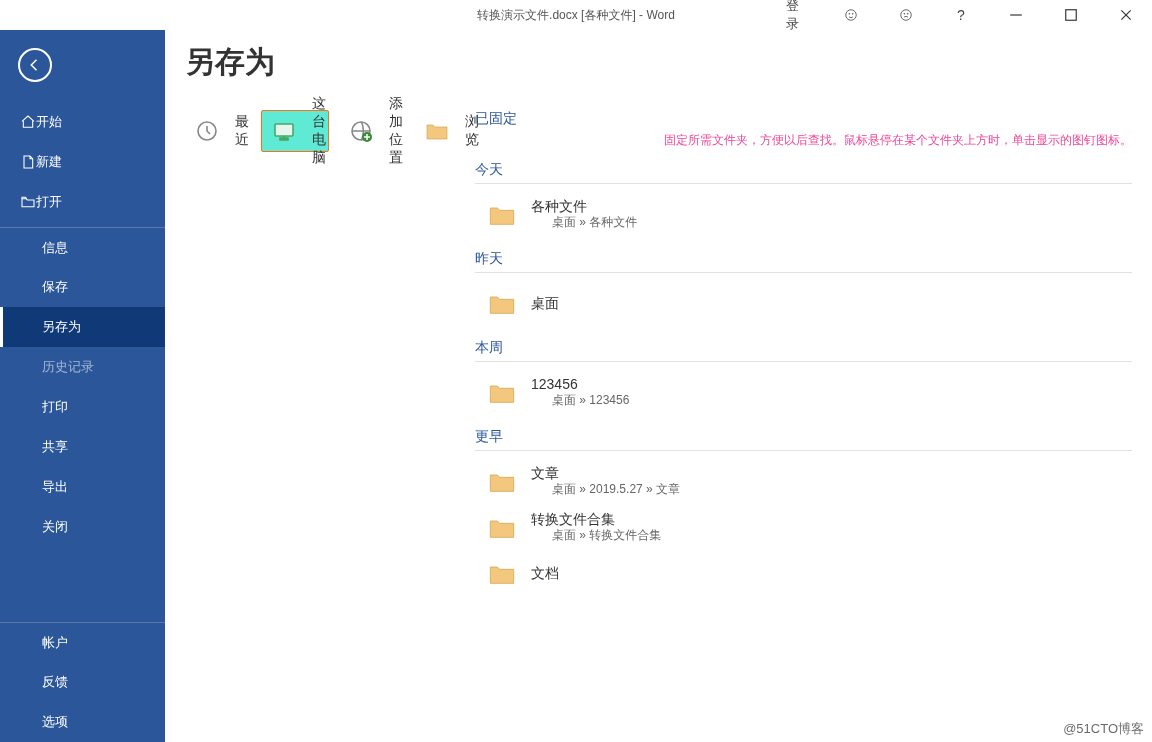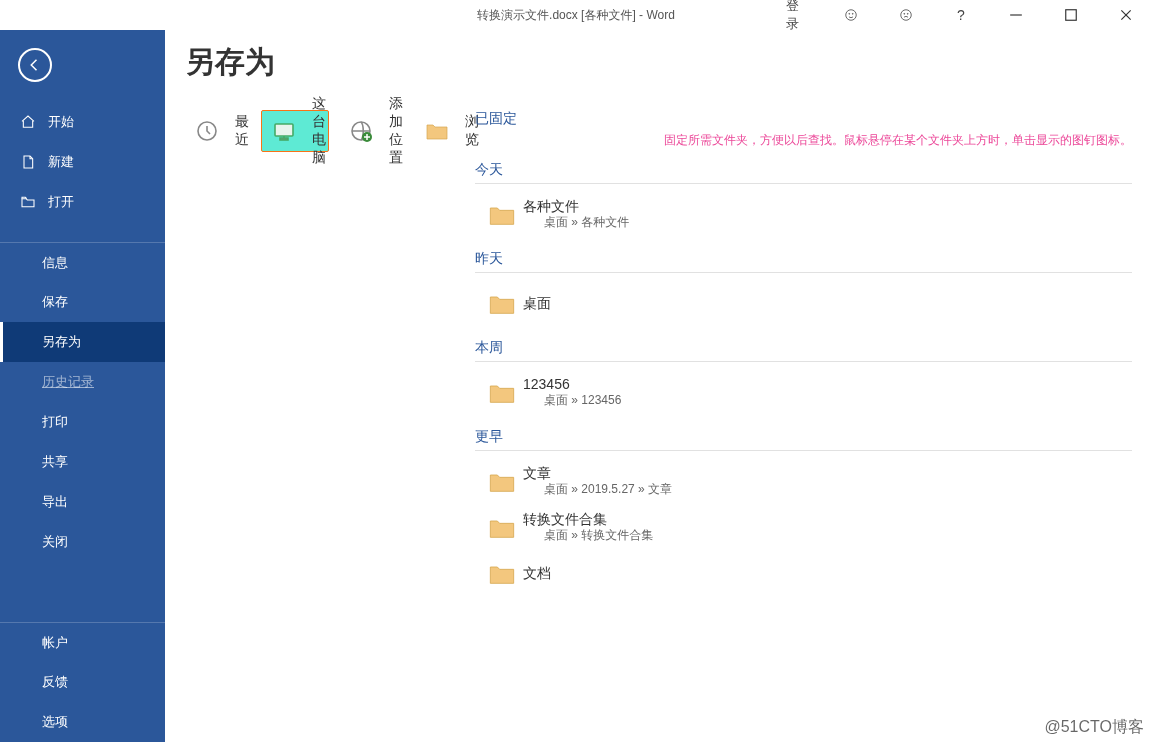--- a/index.html
+++ b/index.html
@@ -7,47 +7,47 @@
 .titlebar { height: 30px; background: #fff; display: flex; align-items: center; justify-content: center; position: relative; font-size: 12px; color: #555; }
 .titlebar .title-text { position: absolute; left: 50%; transform: translateX(-50%); }
 .titlebar .right-controls { position: absolute; right: 6px; top: 0; height: 100%; display: flex; align-items: center; gap: 15px; }
 .titlebar .right-controls .tb-item { width: 40px; height: 100%; display: flex; align-items: center; justify-content: center; cursor: pointer; font-size: 13px; color: #444; }
 .titlebar .login-label { width: auto; padding: 0 10px; font-size: 12px; }
 .titlebar .right-controls svg { width: 14px; height: 14px; }
 .main { flex: 1; display: flex; min-height: 0; }
 .sidebar { width: 165px; background: #2b579a; display: flex; flex-direction: column; padding-top: 18px; color: #fff; }
 .back-btn { width: 34px; height: 34px; border: 2px solid #fff; border-radius: 50%; margin-left: 18px; margin-bottom: 20px; display: flex; align-items: center; justify-content: center; cursor: pointer; }
 .back-btn svg { width: 18px; height: 18px; }
-.nav-item { height: 40px; display: flex; align-items: center; padding-left: 20px; font-size: 13px; cursor: pointer; gap: 12px; }
+.nav-item { height: 40px; display: flex; align-items: center; padding-left: 20px; font-size: 13px; cursor: pointer; }
 .nav-item.selected { background: #0f3a77; position: relative; }
 .nav-item.selected::before { content: ""; position: absolute; left: 0; top: 0; bottom: 0; width: 3px; background: #fff; }
 .nav-item .nav-icon { width: 16px; height: 16px; display: flex; align-items: center; justify-content: center; }
 .nav-item.indent { padding-left: 42px; }
-.nav-item.sep-top { border-top: 1px solid rgba(255,255,255,0.2); margin-top: 20px; }
-.nav-item.disabled { color: rgba(255,255,255,0.55); text-decoration: underline; }
+.nav-item.sep-top { border-top: 1px solid rgba(255,255,255,0.2); margin-top: 5px; }
+.nav-item.disabled { color: rgba(255,255,255,0.55); }
 .sidebar .spacer { flex: 1; }
 .content { flex: 1; display: flex; background: #fff; min-width: 0; }
 .content-header { position: absolute; left: 185px; top: 42px; font-size: 30px; color: #333; }
 .locations-col { width: 310px; padding: 80px 12px 0 20px; display: flex; flex-direction: row; gap: 10px; }
 .loc-item { height: 42px; display: flex; align-items: center; gap: 16px; padding-left: 10px; cursor: pointer; border-radius: 2px; font-size: 14px; color: #333; }
 .loc-item.selected { background: #5eead4; border: 1px solid #f97316; }
 .loc-icon-wrap { width: 26px; height: 26px; display: flex; align-items: center; justify-content: center; color: #666; }
 .loc-icon-wrap svg { width: 24px; height: 24px; }
 .folder-svg { fill: #f3c77e; stroke: #d6a850; stroke-width: 0.7; }
 .folders-col { flex: 1; padding: 80px 20px 0 0; font-size: 14px; color: #333; }
 .section-header { color: #2b579a; font-size: 14px; margin-top: 12px; margin-bottom: 4px; font-weight: 400; }
 .section-header.first { margin-top: 0; }
 .section-hr { border: none; border-top: 1px solid #e1e1e1; margin-bottom: 8px; margin-top: 2px; }
 .section-hint { font-size: 12px; color: #ec4899; margin-bottom: 6px; text-align: right; }
-.folder-row { height: 46px; display: flex; align-items: center; gap: 6px; padding-left: 12px; cursor: pointer; }
+.folder-row { height: 46px; display: flex; align-items: center; gap: 14px; padding-left: 12px; cursor: pointer; }
 .folder-title { font-size: 14px; color: #333; line-height: 1.1; }
 .folder-path { font-size: 12px; color: #666; margin-left: 21px; }
 .folder-icon-wrap { width: 30px; height: 30px; display: flex; align-items: center; justify-content: center; }
 .folder-icon-wrap svg { width: 28px; height: 24px; }
-.watermark { position: absolute; right: 8px; bottom: 4px; font-size: 16px; color: rgba(0,0,0,0.6); font-family: sans-serif; margin-left: 28px; }
+.watermark { position: absolute; right: 8px; bottom: 4px; font-size: 13px; color: rgba(0,0,0,0.6); font-family: sans-serif; margin-left: 28px; }
 </style>
 </head>
 <body>
 
 <div class="titlebar">
   <span class="title-text">转换演示文件.docx [各种文件] - Word</span>
   <div class="right-controls">
     <div class="tb-item login-label">登录</div>
     <div class="tb-item">
       <svg viewBox="0 0 24 24" fill="none" stroke="#555" stroke-width="1.5">

